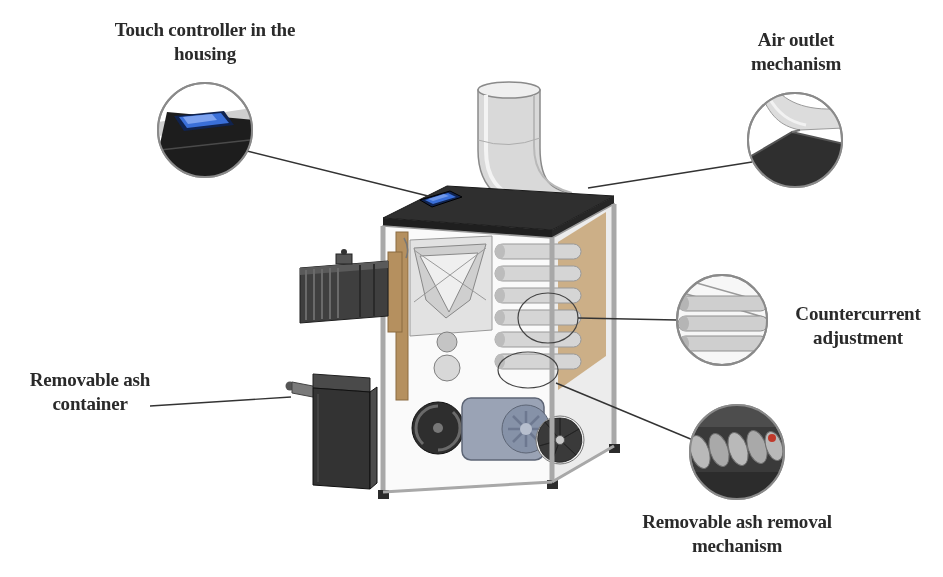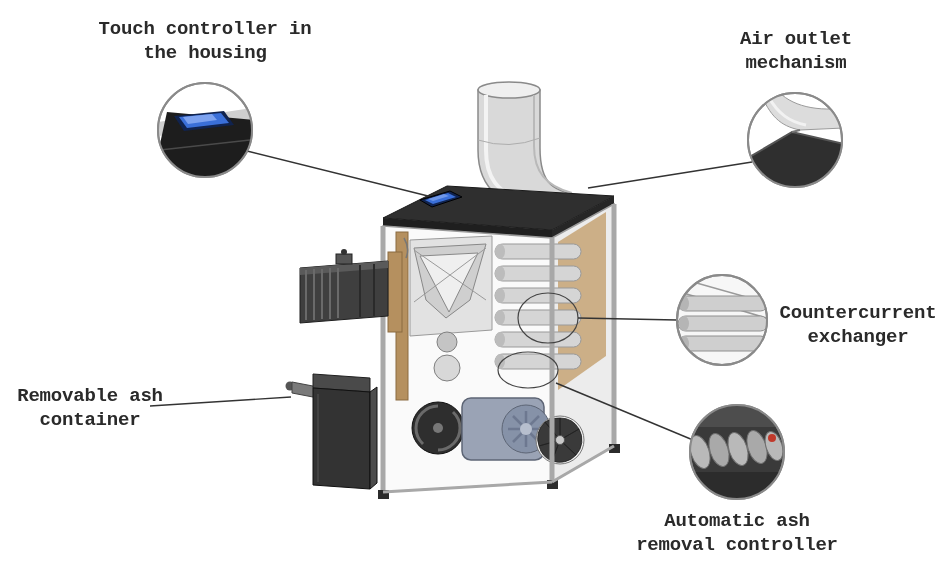--- a/index.html
+++ b/index.html
@@ -1,18 +1,18 @@
 <!DOCTYPE html>
 <html><head>
 <meta charset="utf-8">
 <style>
   html,body{margin:0;padding:0;background:#fff;}
   #stage{
     position:relative;width:943px;height:577px;background:#ffffff;overflow:hidden;
-    font-family:Liberation Mono, monospace;
+    font-family:Liberation Serif, serif;
   }
   #stage svg{position:absolute;left:0;top:0;}
   .callout-label{
     position:absolute;color:#2a2a2a;font-size:19px;font-weight:600;
     line-height:1.25;text-align:center;letter-spacing:-0.2px;
   }
 </style>
 </head>
 <body>
 
@@ -207,18 +207,18 @@
         <rect x="690" y="472" width="94" height="30" fill="#2c2c2c"></rect>
       </g>
       <circle cx="737" cy="452" r="47" fill="none" stroke="#8a8a8a" stroke-width="2"></circle>
     </g>
   </svg>
 
   <div class="callout-label" style="left:88px; top:18px; width:234px;">Touch controller in the housing</div>
 
   <div class="callout-label" style="left:712px; top:28px; width:168px;">Air outlet mechanism</div>
 
-  <div class="callout-label" style="left:778px; top:302px; width:160px;">Countercurrent exchanger</div>
-
-  <div class="callout-label" style="left:628px; top:510px; width:218px;">Automatic ash removal controller</div>
-
-  <div class="callout-label" style="left:10px; top:385px; width:160px;">Removable ash container</div>
+  <div class="callout-label" style="left:778px; top:302px; width:160px;">Countercurrent adjustment</div>
+
+  <div class="callout-label" style="left:628px; top:510px; width:218px;">Removable ash removal mechanism</div>
+
+  <div class="callout-label" style="left:10px; top:368px; width:160px;">Removable ash container</div>
 </div>
 
 </body></html>

